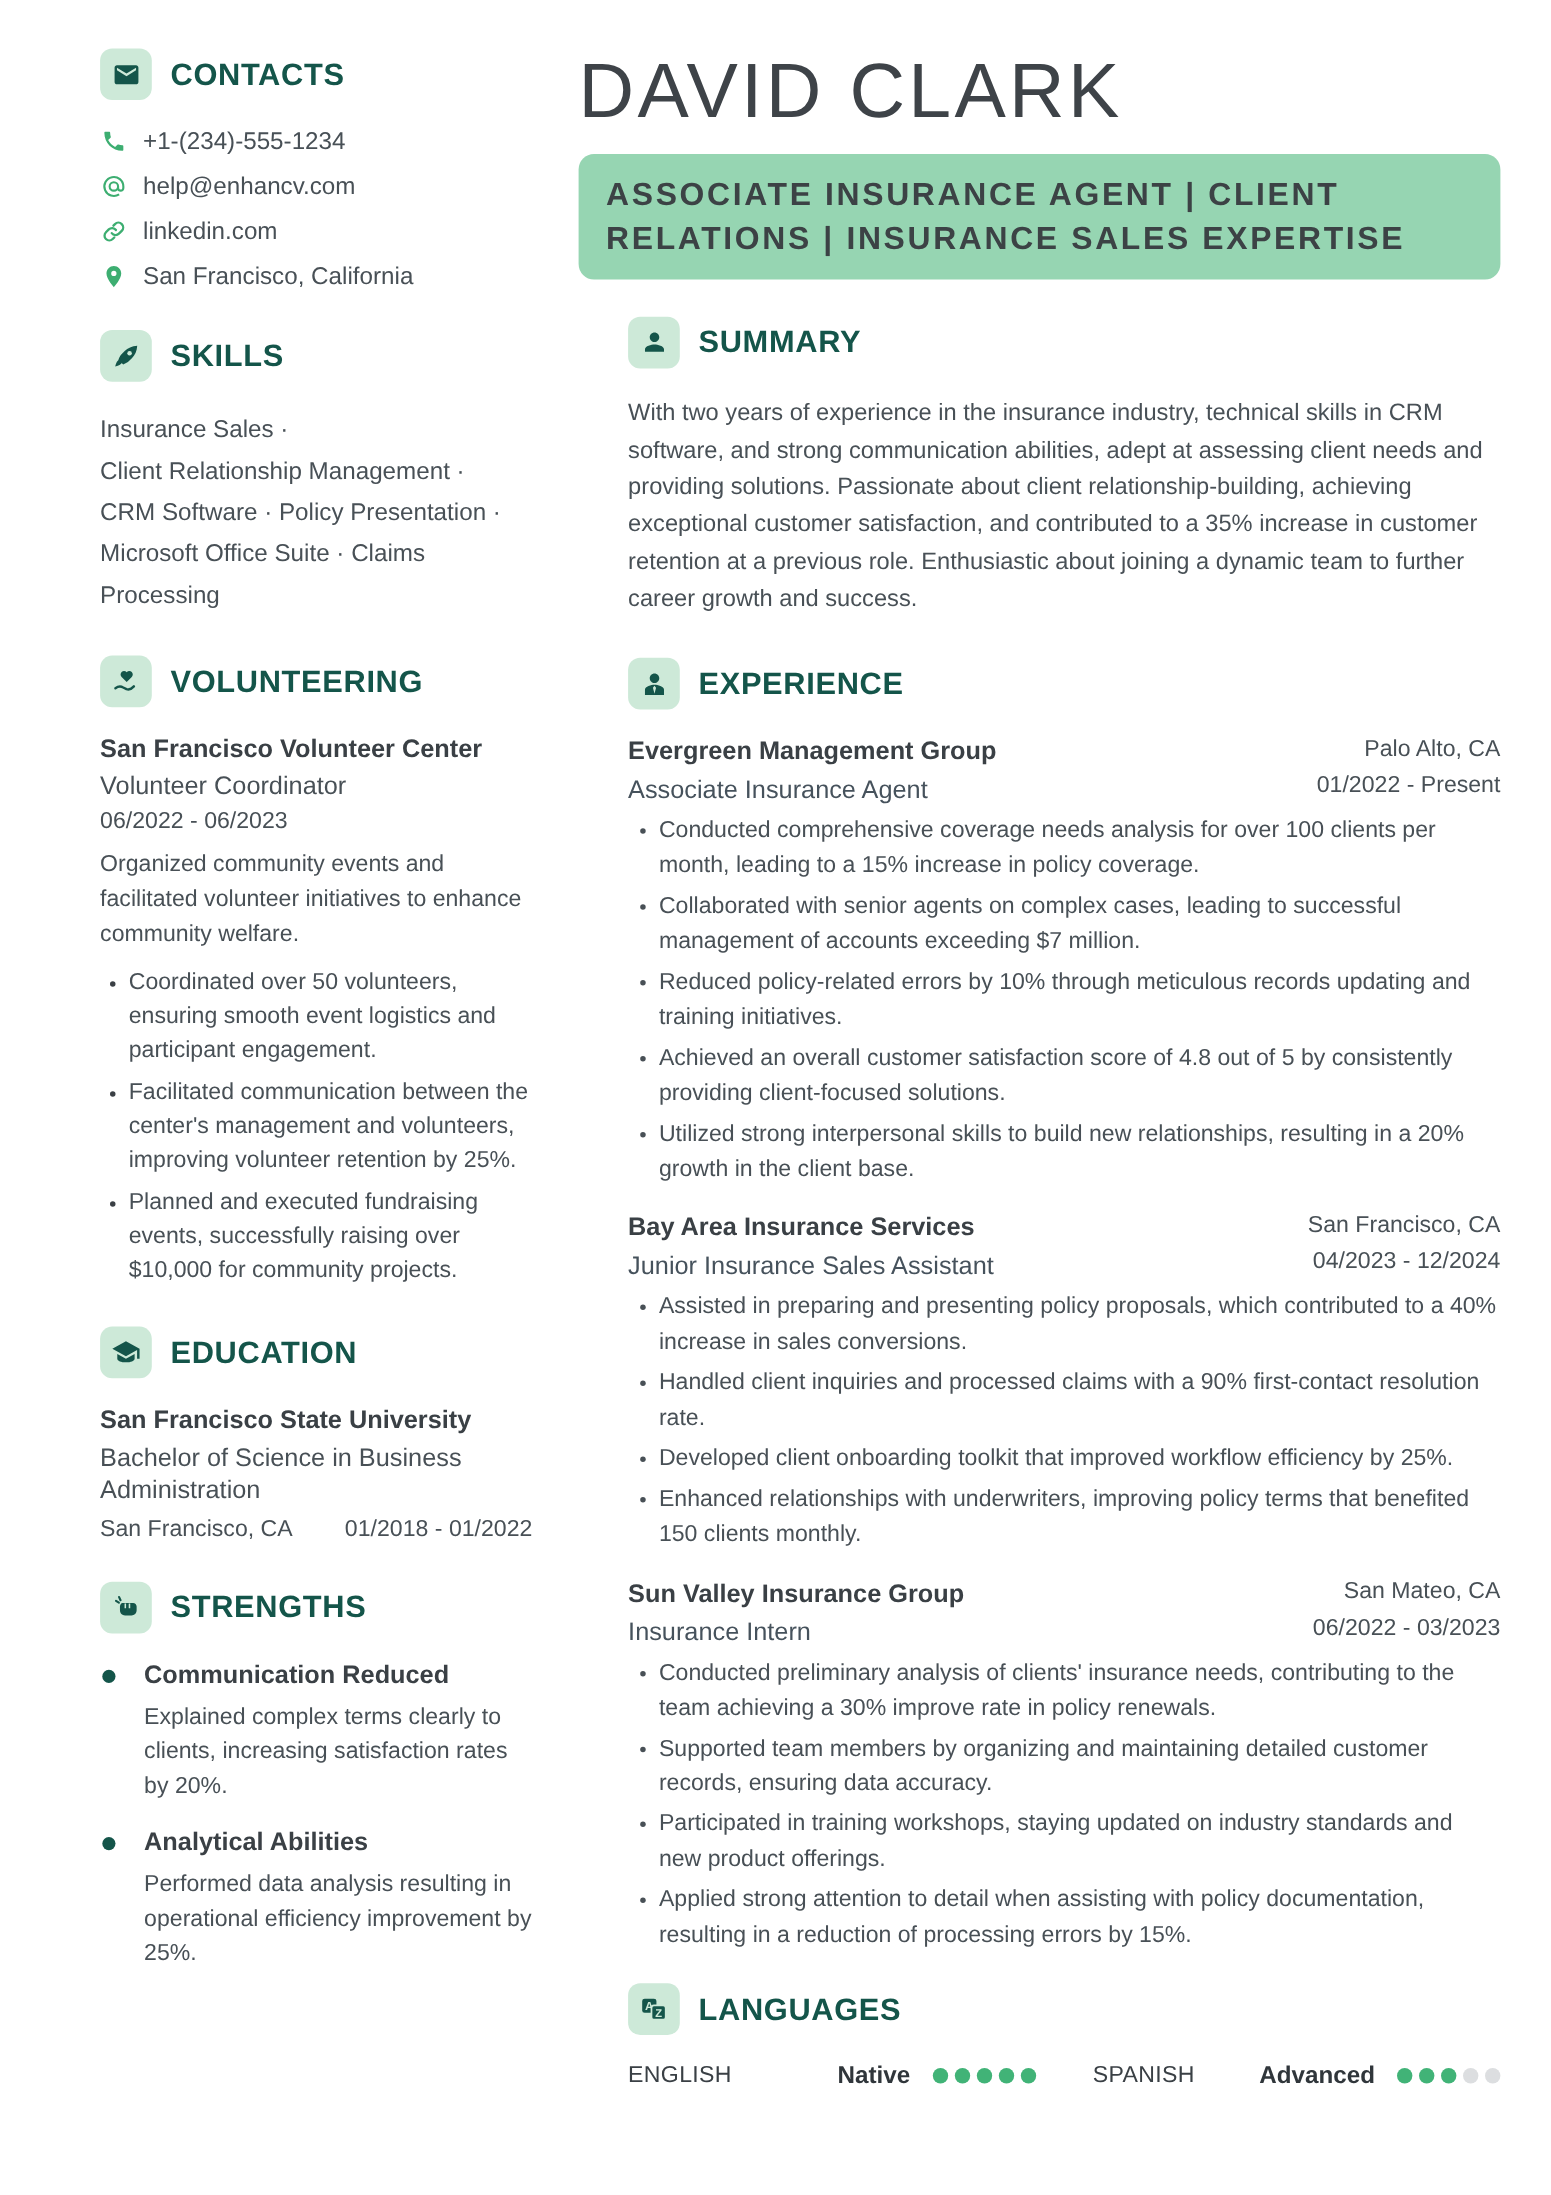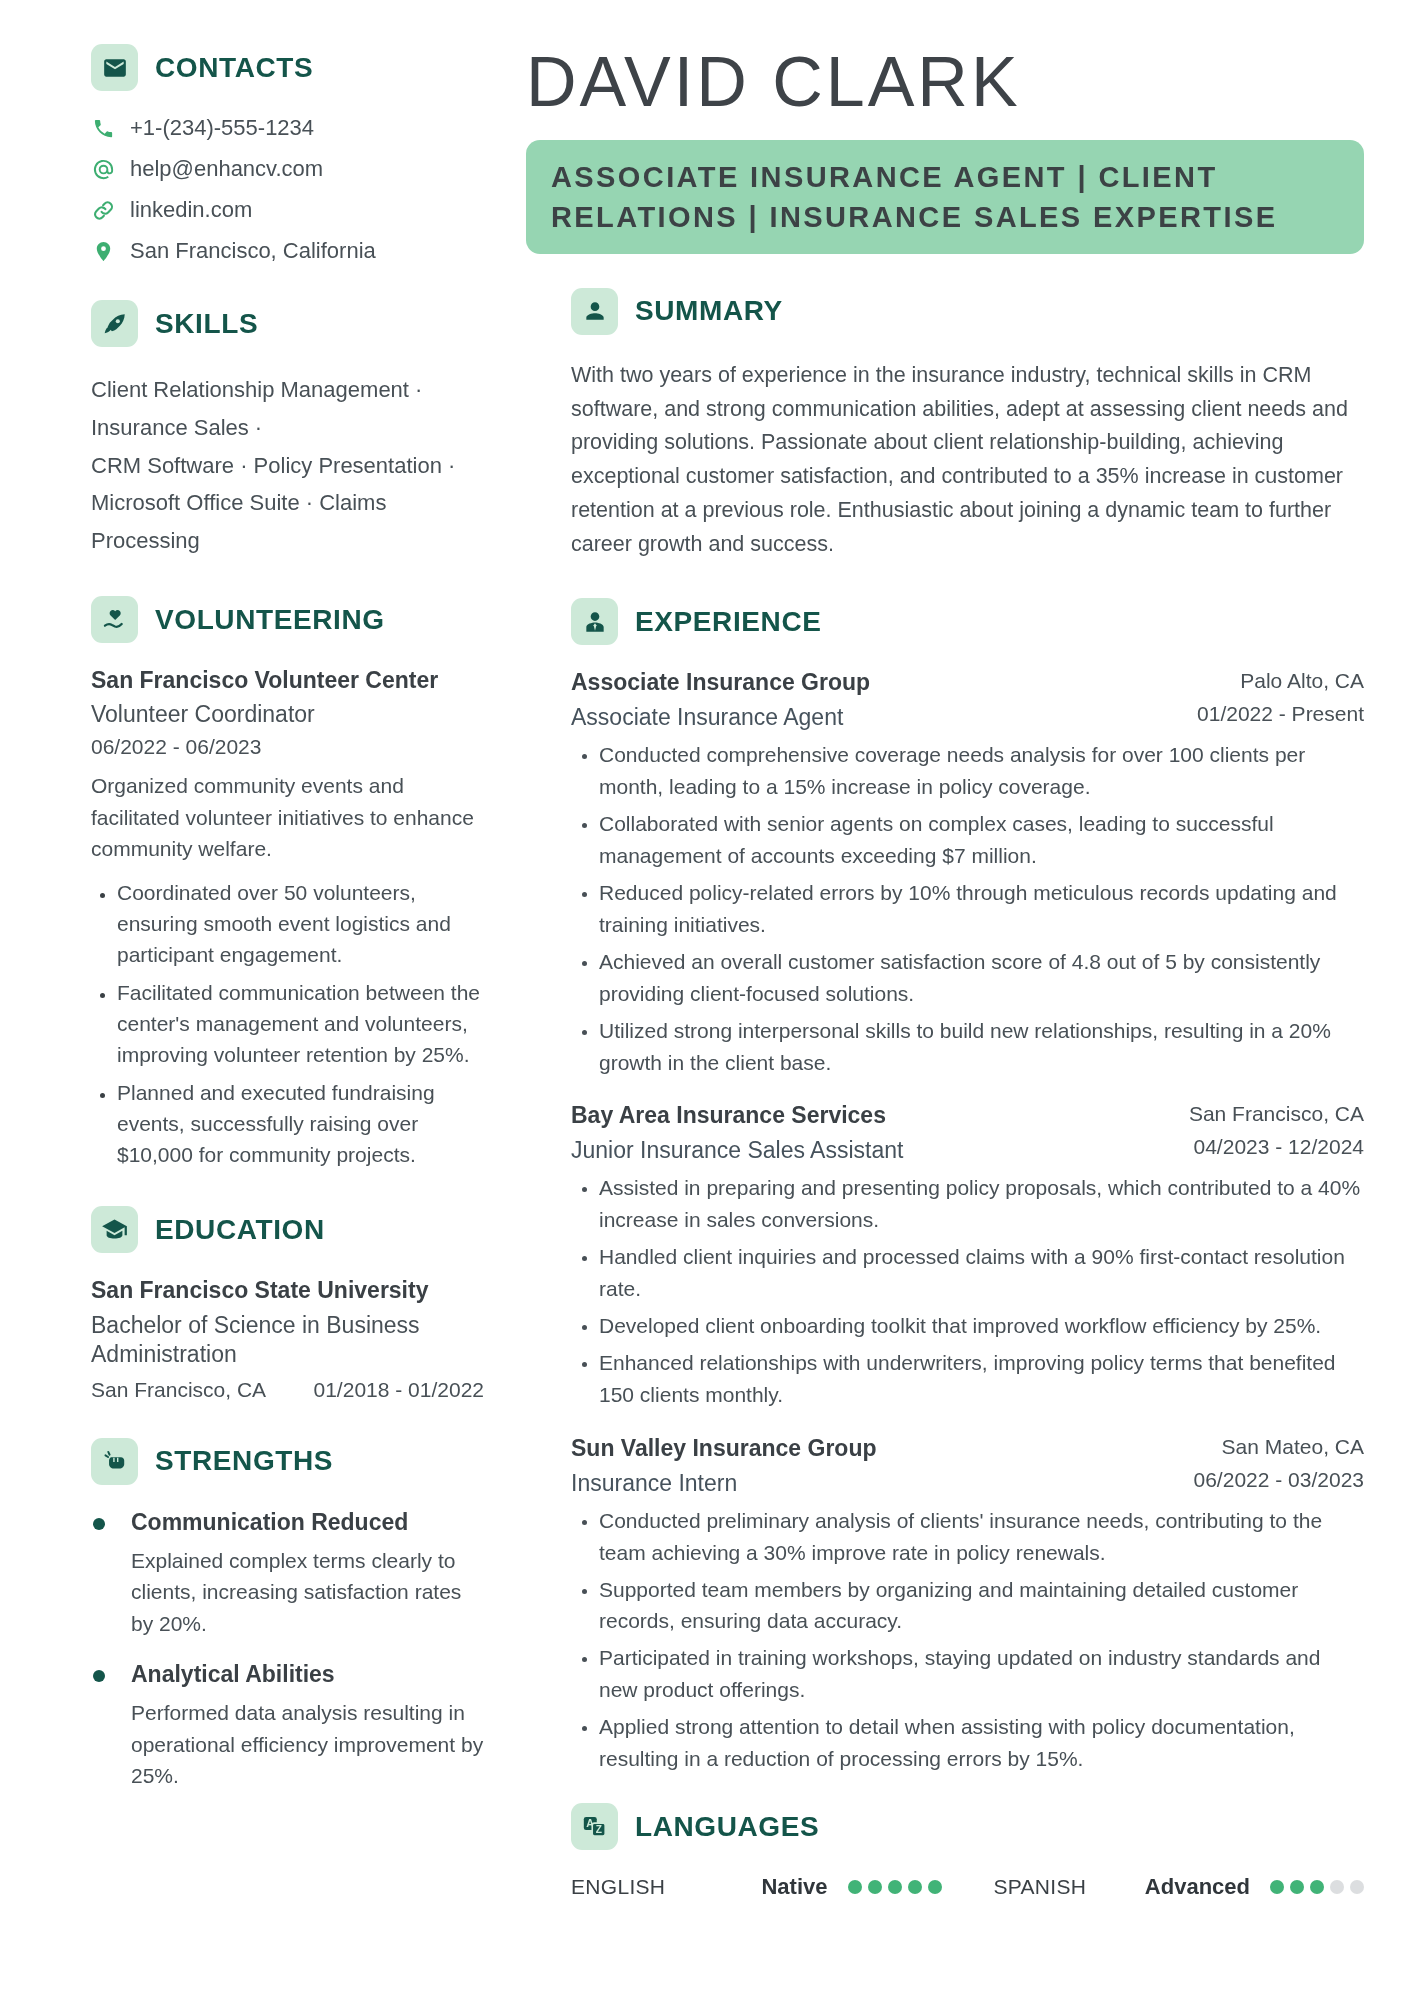--- a/index.html
+++ b/index.html
@@ -155,22 +155,22 @@
           <span class="chip">
             <svg width="26" height="26" viewBox="0 0 24 24">
                 <path fill="#14554a" d="M21 3c-4.5.2-8 2-10.5 4.5L7.2 10.8c-.8 1.2-1.5 2.7-2 4l4 4c1.3-.5 2.8-1.2 4-2l3.3-3.3C19 11 20.8 7.5 21 3z"></path>
                 <circle cx="14.6" cy="9.4" r="1.9" fill="#cde9d8"></circle>
                 <path fill="#14554a" d="M6.3 14.6c-1.8.4-3.2 2.7-3.8 5.9 3.2-.6 5.5-2 5.9-3.8l-2.1-2.1z"></path>
               </svg>
           </span>
           <span class="sec-title">SKILLS</span>
         </div>
         <div class="skills-list">
+            <div>Insurance Sales ·</div>
             <div>Client Relationship Management ·</div>
-            <div>Insurance Sales ·</div>
             <div>CRM Software · Policy Presentation ·</div>
             <div>Microsoft Office Suite · Claims Processing</div>
           </div>
       </div>
 
       <div class="section">
         <div class="sec-head">
           <span class="chip">
             <svg width="27" height="27" viewBox="0 0 24 24">
                 <path fill="#14554a" d="M12.6 4.6c1-1.2 3-1.3 4.1-.2 1.1 1.1 1.1 2.9 0 4l-4.1 4.1-4.1-4.1c-1.1-1.1-1.1-2.9 0-4 1.1-1.1 3.1-1 4.1.2z"></path>
@@ -260,21 +260,21 @@
                 <path fill="#14554a" d="M12 11c2.2 0 4-1.8 4-4s-1.8-4-4-4-4 1.8-4 4 1.8 4 4 4zm0 1.5c-2.7 0-8 1.4-8 4.1V21h16v-4.4c0-2.7-5.3-4.1-8-4.1z"></path>
                 <path fill="#cde9d8" d="M12 13.2l-1.3 1.8 1.3 5 1.3-5z"></path>
               </svg>
           </span>
           <span class="sec-title">EXPERIENCE</span>
         </div>
 
         <div class="job">
           <div class="job-head">
             <div>
-              <div class="job-company">Associate Insurance Group</div>
+              <div class="job-company">Evergreen Management Group</div>
               <div class="job-role">Associate Insurance Agent</div>
             </div>
             <div class="job-right">
               <div class="job-loc">Palo Alto, CA</div>
               <div class="job-dates">01/2022 - Present</div>
             </div>
           </div>
           <ul class="jbullets">
               <li>Conducted comprehensive coverage needs analysis for over 100 clients per month, leading to a 15% increase in policy coverage.</li>
               <li>Collaborated with senior agents on complex cases, leading to successful management of accounts exceeding $7 million.</li>

